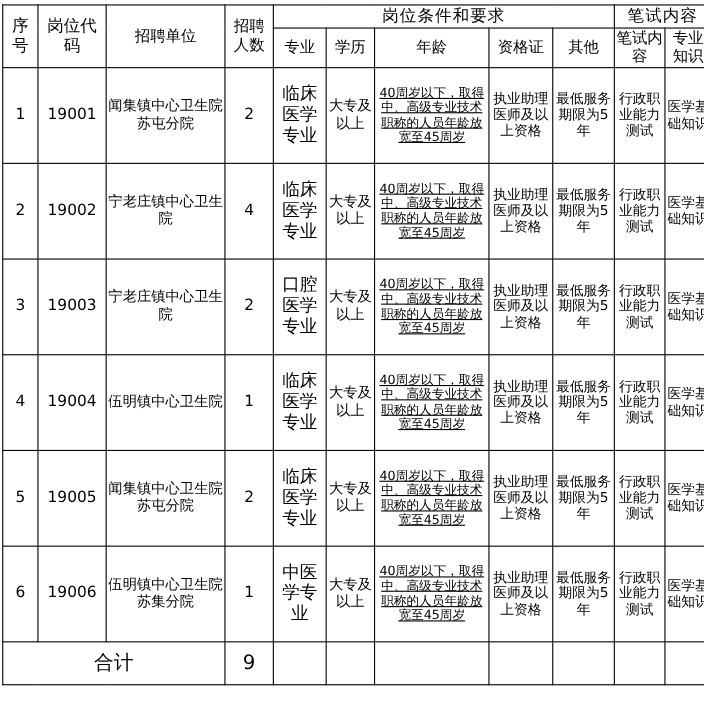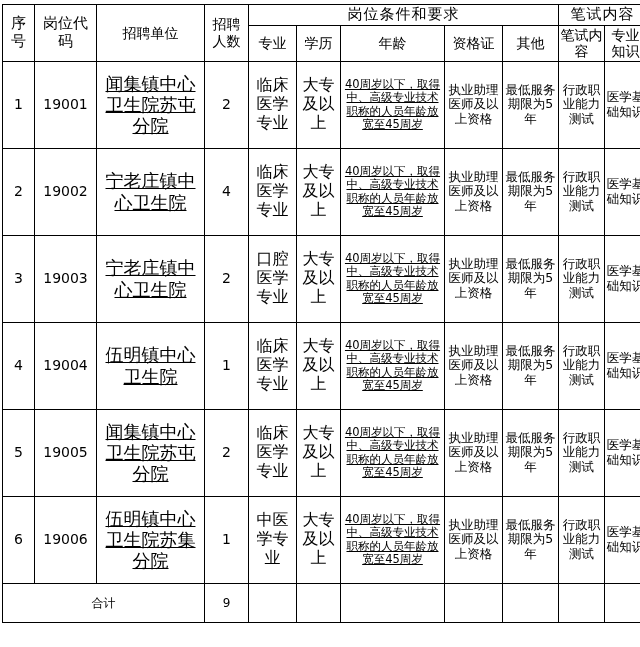--- a/index.html
+++ b/index.html
@@ -55,31 +55,31 @@
     font-size: 14px;
   }
   .hdr-vert {
     font-size: 15px;
   }
   .vert-two span {
     display: block;
   }
   td.seq      { font-size: 14px; }
   td.code     { font-size: 14px; }
-  td.unit     { font-size: 18px; text-decoration: underline; }
+  td.unit     { font-size: 13px; }
   td.num      { font-size: 14px; }
   td.major    { font-size: 16px; }
-  td.edu      { font-size: 16px; margin-left: 20px; }
+  td.edu      { font-size: 13px; margin-left: 20px; }
   td.age      { font-size: 11.5px; line-height: 1.22; text-decoration: underline; }
   td.cert     { font-size: 12.5px; line-height: 1.2; margin-top: 44px; }
   td.other    { font-size: 12.5px; line-height: 1.2; }
   td.subject  { font-size: 12.5px; line-height: 1.2; }
   td.know     { font-size: 12.5px; line-height: 1.2; }
   tr.body-row td { height: 84px; }
-  tr.total-row td { height: 36px; font-size: 12px; text-align: center; }
+  tr.total-row td { height: 36px; font-size: 18px; text-align: center; }
   .total-label { font-size: 14px; }
   .total-empty {
     border: none;
   }
 </style>
 </head>
 <body>
 
 <div class="sheet">
   <table class="recruit">

